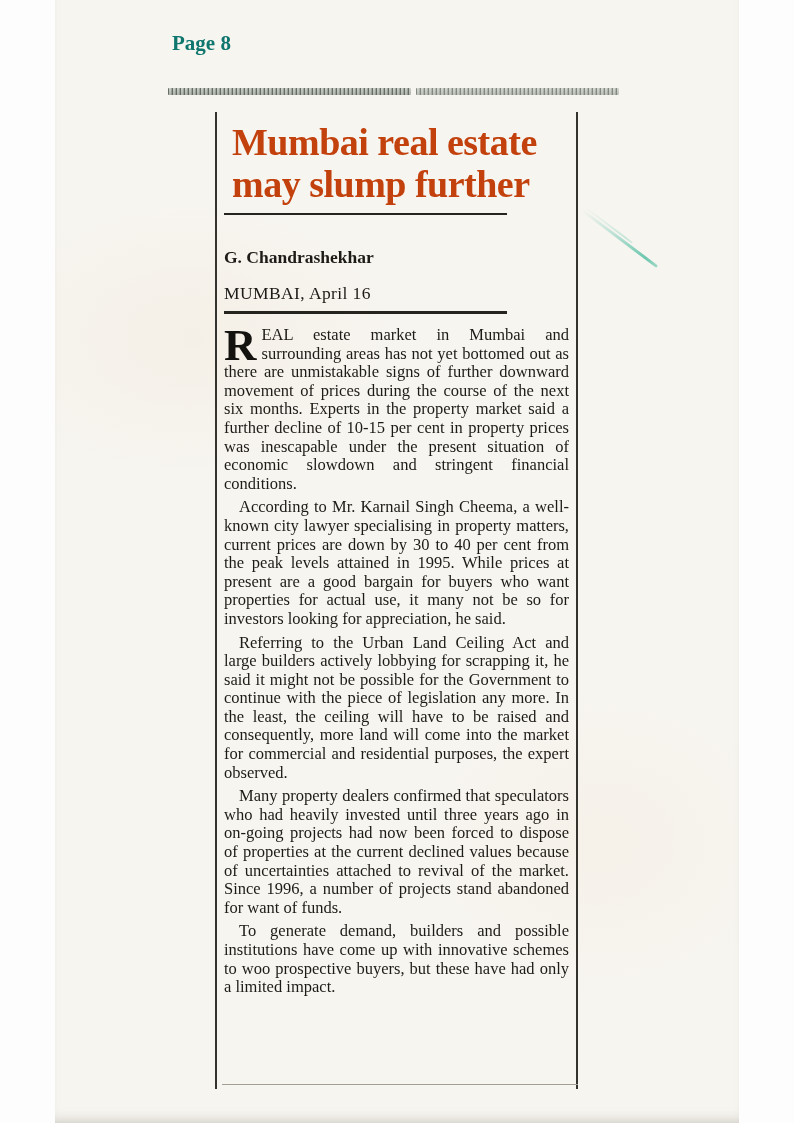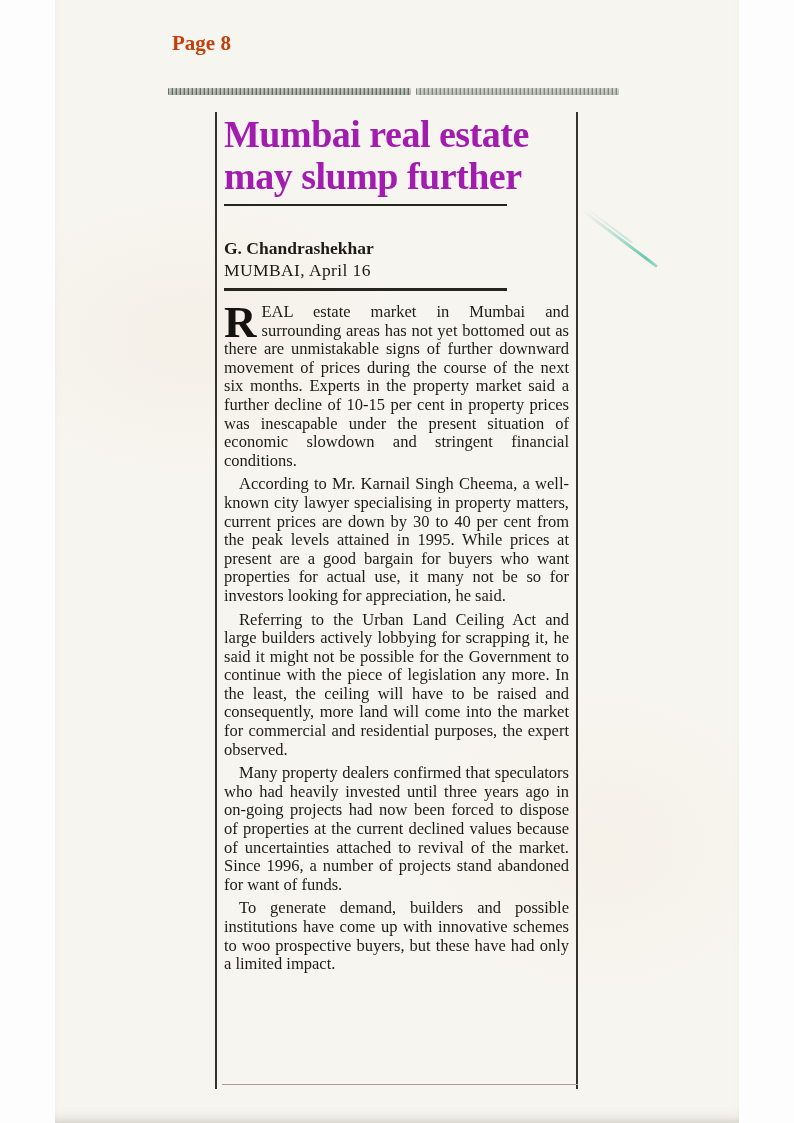--- a/index.html
+++ b/index.html
@@ -15,21 +15,21 @@
     background:
       radial-gradient(ellipse 300px 200px at 20% 30%, rgba(240,230,214,.35), rgba(0,0,0,0) 70%),
       radial-gradient(ellipse 260px 220px at 80% 75%, rgba(242,232,216,.30), rgba(0,0,0,0) 70%),
       #f7f5f0;
     box-shadow:inset 0 -10px 14px -10px rgba(150,145,135,.55);
   }
   
   .masthead{
     position:absolute;left:172px;top:30px;width:446px;
     display:flex;
-    font-weight:bold;font-size:21px;line-height:27px;color:#c2410c;
+    font-weight:bold;font-size:21px;line-height:27px;color:#0f766e;
   }
   .masthead .right{text-align:right;}
   .mast-rule{
     position:absolute;top:88px;height:7px;
     background:
       repeating-linear-gradient(90deg, rgba(84,94,86,.85) 0 1px, rgba(178,186,176,.18) 1px 3px, rgba(120,130,120,.5) 3px 4px),
       linear-gradient(180deg, rgba(140,150,140,.35), rgba(110,120,110,.55));
     border-radius:1px;
   }
   .mast-rule.seg1{left:168px;width:243px;}
@@ -43,26 +43,26 @@
   .scratch.faint{left:585px;top:206px;width:60px;height:1.5px;opacity:.35;}
   
   .article{
     position:absolute;left:215px;top:112px;width:363px;height:977px;
     box-sizing:border-box;
     border-left:2px solid #35332e;border-right:2px solid #35332e;
     padding:1px 7px 0 7px;
   }
   .headline{
     font-size:38px;font-weight:bold;line-height:42px;letter-spacing:-0.5px;
-    color:#a21caf;margin:0;
+    color:#c2410c;margin:8px;
   }
   .rule-thin{height:2px;width:283px;background:#26241f;margin:7px 0 5px;}
   .rule-thick{height:3px;width:283px;background:#26241f;margin:7px 0 12px;}
   .byline{font-size:17.5px;font-weight:bold;line-height:21px;margin-top:32px;}
-  .dateline{font-size:17.5px;line-height:21px;letter-spacing:.4px;margin-top:1px;}
+  .dateline{font-size:17.5px;line-height:21px;letter-spacing:.4px;margin-top:15px;}
   .body{
     font-size:16.5px;line-height:18.6px;text-align:justify;color:#1d1b17;
     text-rendering:optimizeLegibility;
   }
   .body p{margin:0 0 5px;text-indent:15px;}
   .body p.lead{text-indent:0;}
   .dropcap{
     float:left;font-size:45px;line-height:33px;font-weight:bold;
     padding:3px 5px 0 0;color:#15130f;
   }

